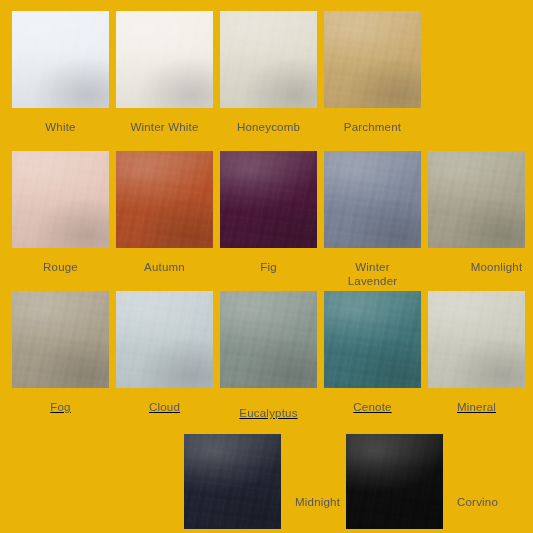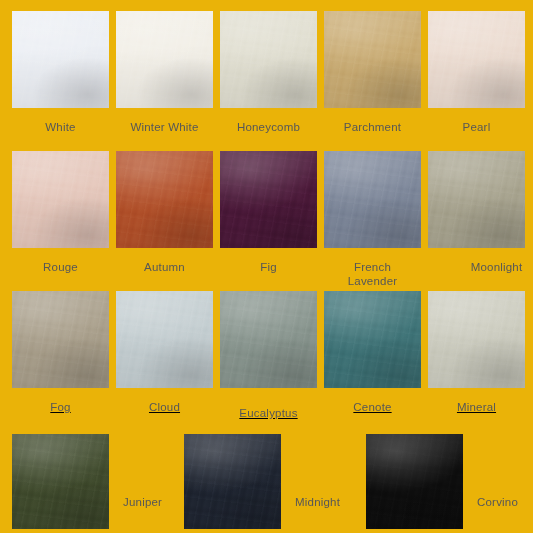--- a/index.html
+++ b/index.html
@@ -138,42 +138,38 @@
       <div class="swatch-label" style="color: rgb(87, 87, 87);">Winter White</div>
     </div>
     <div class="swatch-cell">
       <div class="swatch-chip" style="background-color: rgb(224, 222, 208);"></div>
       <div class="swatch-label" style="color: rgb(87, 87, 87);">Honeycomb</div>
     </div>
     <div class="swatch-cell">
       <div class="swatch-chip" style="background-color: rgb(201, 171, 114);"></div>
       <div class="swatch-label" style="color: rgb(87, 87, 87);">Parchment</div>
     </div>
-    <div class="swatch-cell">
-      <div class="swatch-chip" style="background-color: rgb(236, 220, 209);"></div>
-      <div class="swatch-label" style="color: rgb(87, 87, 87);">Pearl</div>
-    </div>
   </div>
 
   <div class="swatch-row" id="row-2" style="top: 151px;">
     <div class="swatch-cell">
       <div class="swatch-chip" style="background-color: rgb(229, 199, 187);"></div>
       <div class="swatch-label" style="color: rgb(87, 87, 87);">Rouge</div>
     </div>
     <div class="swatch-cell">
       <div class="swatch-chip" style="background-color: rgb(179, 80, 41);"></div>
       <div class="swatch-label" style="color: rgb(87, 87, 87);">Autumn</div>
     </div>
     <div class="swatch-cell">
       <div class="swatch-chip" style="background-color: rgb(74, 24, 56);"></div>
       <div class="swatch-label" style="color: rgb(87, 87, 87);">Fig</div>
     </div>
     <div class="swatch-cell">
       <div class="swatch-chip" style="background-color: rgb(124, 134, 153);"></div>
-      <div class="swatch-label" style="color: rgb(87, 87, 87);">French
+      <div class="swatch-label" style="color: rgb(87, 87, 87);">Winter
 Lavender</div>
     </div>
     <div class="swatch-cell">
       <div class="swatch-chip" style="background-color: rgb(168, 164, 143);"></div>
       <div class="swatch-label" style="color: rgb(87, 87, 87); padding-left: 40px;">Moonlight</div>
     </div>
   </div>
 
   <div class="swatch-row" id="row-3" style="top: 291px; text-decoration: underline;">
     <div class="swatch-cell">
@@ -192,27 +188,23 @@
       <div class="swatch-chip" style="background-color: rgb(62, 115, 119);"></div>
       <div class="swatch-label" style="color: rgb(87, 87, 87);">Cenote</div>
     </div>
     <div class="swatch-cell">
       <div class="swatch-chip" style="background-color: rgb(204, 204, 191);"></div>
       <div class="swatch-label" style="color: rgb(87, 87, 87);">Mineral</div>
     </div>
   </div>
 
   <div id="swatch-row-4" style="top: 434px;">
-    <div class="swatch-cell-inline" id="cell-juniper" style="left: 12px;">
-      <div class="swatch-chip" style="background-color: rgb(63, 74, 44);"></div>
-      <div class="swatch-label-inline" style="color: rgb(87, 87, 87);">Juniper</div>
-    </div>
     <div class="swatch-cell-inline" id="cell-midnight" style="left: 184px; align-items: flex-end;">
       <div class="swatch-chip" style="background-color: rgb(30, 36, 48);"></div>
       <div class="swatch-label-inline" style="color: rgb(87, 87, 87);">Midnight</div>
     </div>
-    <div class="swatch-cell-inline" id="cell-corvino" style="left: 366px;">
+    <div class="swatch-cell-inline" id="cell-corvino" style="left: 346px;">
       <div class="swatch-chip" style="background-color: rgb(13, 13, 13);"></div>
       <div class="swatch-label-inline" style="color: rgb(87, 87, 87);">Corvino</div>
     </div>
   </div>
 
 </div>
 
 </body></html>

